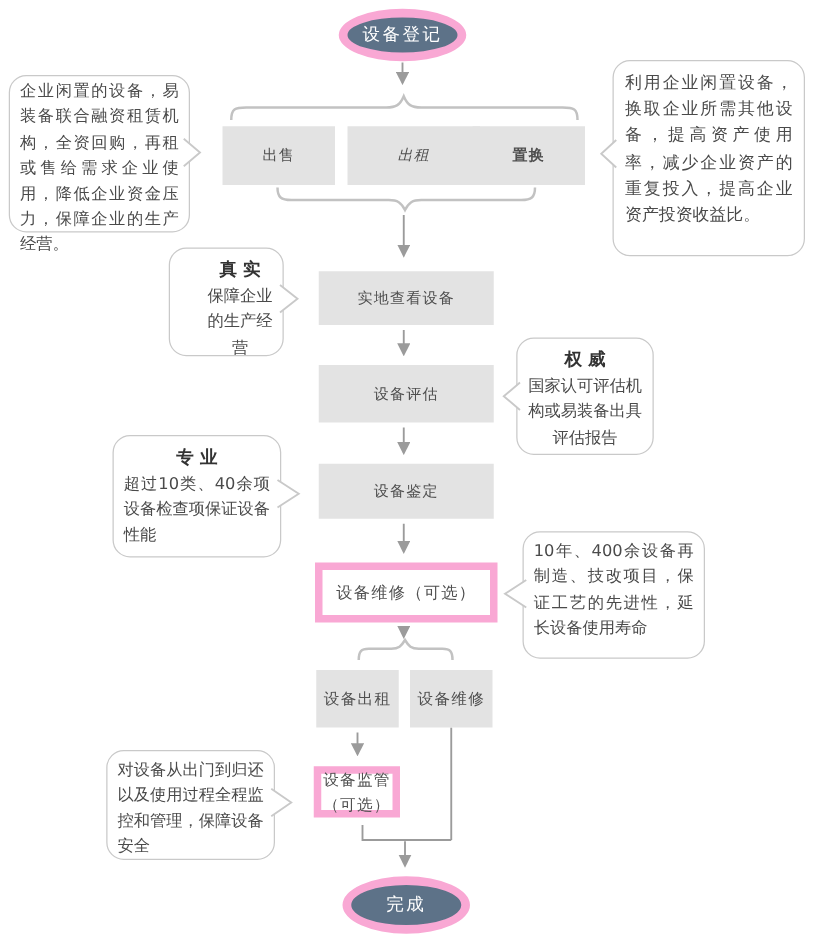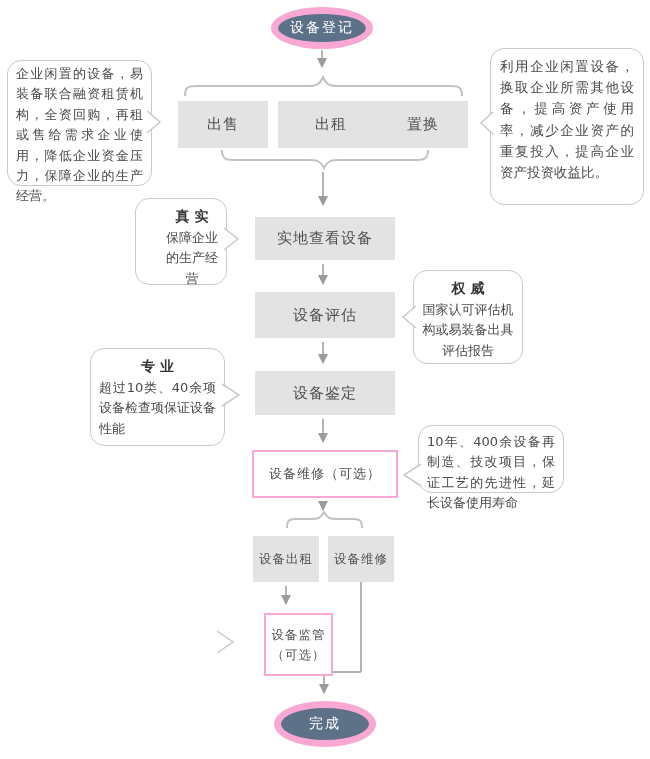--- a/index.html
+++ b/index.html
@@ -15,24 +15,24 @@
 
   .node{ position:absolute; display:flex; align-items:center; justify-content:center;
          text-align:center; z-index:2; }
 
   .ellipse{
     background:#5d7288; border:7px solid #f9a8d4; border-radius:50%;
     color:#ffffff; font-size:14px; letter-spacing:2px;
   }
 
   .boxfill{
-    background:#e3e3e3; color:#4f4f4f; font-size:15px; letter-spacing:1px;
+    background:#e3e3e3; color:#4f4f4f; font-size:12px; letter-spacing:1px;
   }
   .boxline{
-    background:#ffffff; border:2px solid #f9a8d4; color:#4f4f4f;
+    background:#ffffff; border:6px solid #f9a8d4; color:#4f4f4f;
     font-size:13px; letter-spacing:1px;
   }
   .boxline .twoline{ line-height:1.55; }
 
   .callout{
     position:absolute; z-index:2; background:#ffffff;
     border:1.5px solid #c9c9c9; border-radius:14px;
     color:#4a4a4a; font-size:13px; line-height:1.57;
     padding:6px 8px;
   }
@@ -76,24 +76,24 @@
   <div class="node ellipse" style="left:271px; top:7px; width:102px; height:42px;">
     <span>设备登记</span>
   </div>
   <div class="node ellipse" style="left:274px; top:701px; width:102px; height:46px;">
     <span>完成</span>
   </div>
 
   <div class="node boxfill" style="left:178px; top:101px; width:90px; height:47px;">
     <span>出售</span>
   </div>
-  <div class="node boxfill" style="left:278px; top:101px; width:106px; height:47px;">
+  <div class="node boxfill" style="left:278px; top:101px; width:106px; height:47px;font-style:italic;">
     <span>出租</span>
   </div>
-  <div class="node boxfill" style="left:378px; top:101px; width:90px; height:47px;">
+  <div class="node boxfill" style="left:378px; top:101px; width:90px; height:47px;font-weight:bold;">
     <span>置换</span>
   </div>
 
   <div class="node boxfill" style="left:255px; top:217px; width:140px; height:43px;">
     <span>实地查看设备</span>
   </div>
   <div class="node boxfill" style="left:255px; top:292px; width:140px; height:46px;">
     <span>设备评估</span>
   </div>
   <div class="node boxfill" style="left:255px; top:371px; width:140px; height:44px;">
@@ -103,21 +103,21 @@
     <span>设备维修（可选）</span>
   </div>
 
   <div class="node boxfill" style="left:253px; top:536px; width:66px; height:46px; font-size:12.5px;">
     <span>设备出租</span>
   </div>
   <div class="node boxfill" style="left:328px; top:536px; width:66px; height:46px; font-size:12.5px;">
     <span>设备维修</span>
   </div>
 
-  <div class="node boxline" style="left:264px; top:613px; width:69px; height:63px; font-size:12.5px;">
+  <div class="node boxline" style="left:251px; top:613px; width:69px; height:41px; font-size:12.5px;">
     <span class="twoline">
       <span>设备监管</span><br>
       <span>（可选）</span>
     </span>
   </div>
 
   <div class="callout" style="left:490px; top:48px; width:154px; height:157px; font-size:13.5px; padding:7px 9px;">
     <span class="ctext">利用企业闲置设备，换取企业所需其他设备，提高资产使用率，减少企业资产的重复投入，提高企业资产投资收益比。</span>
   </div>
 
@@ -133,24 +133,27 @@
   <div class="callout center" style="left:413px; top:270px; width:110px; height:94px;">
     <span class="ctitle">权 威</span>
     <span class="ctext">国家认可评估机构或易装备出具评估报告</span>
   </div>
 
   <div class="callout" style="left:90px; top:348px; width:135px; height:98px;">
     <span class="ctitle">专 业</span>
     <span class="ctext">超过10类、40余项设备检查项保证设备性能</span>
   </div>
 
-  <div class="callout" style="left:418px; top:425px; width:146px; height:68px;">
+  <div class="callout" style="left:418px; top:425px; width:146px; height:102px;">
     <span class="ctext">10年、400余设备再制造、技改项目，保证工艺的先进性，延长设备使用寿命</span>
   </div>
 
+  <div class="callout" style="left:85px; top:600px; width:135px; height:88px;">
+    <span class="ctext">对设备从出门到归还以及使用过程全程监控和管理，保障设备安全</span>
+  </div>
 
   <svg class="layer layer-pointers" width="650" height="759" viewBox="0 0 650 759">
     <g fill="#ffffff" stroke="#c9c9c9" stroke-width="1.5">
       <path d="M147,111 L160,122 L147,133"></path>
       <path d="M493,112 L481,123 L493,134"></path>
       <path d="M224,228 L238,239 L224,250"></path>
       <path d="M416,306 L403,317 L416,328"></path>
       <path d="M222,384 L239,395 L222,406"></path>
       <path d="M421,464 L404,475 L421,486"></path>
       <path d="M217,631 L233,642 L217,653"></path>

